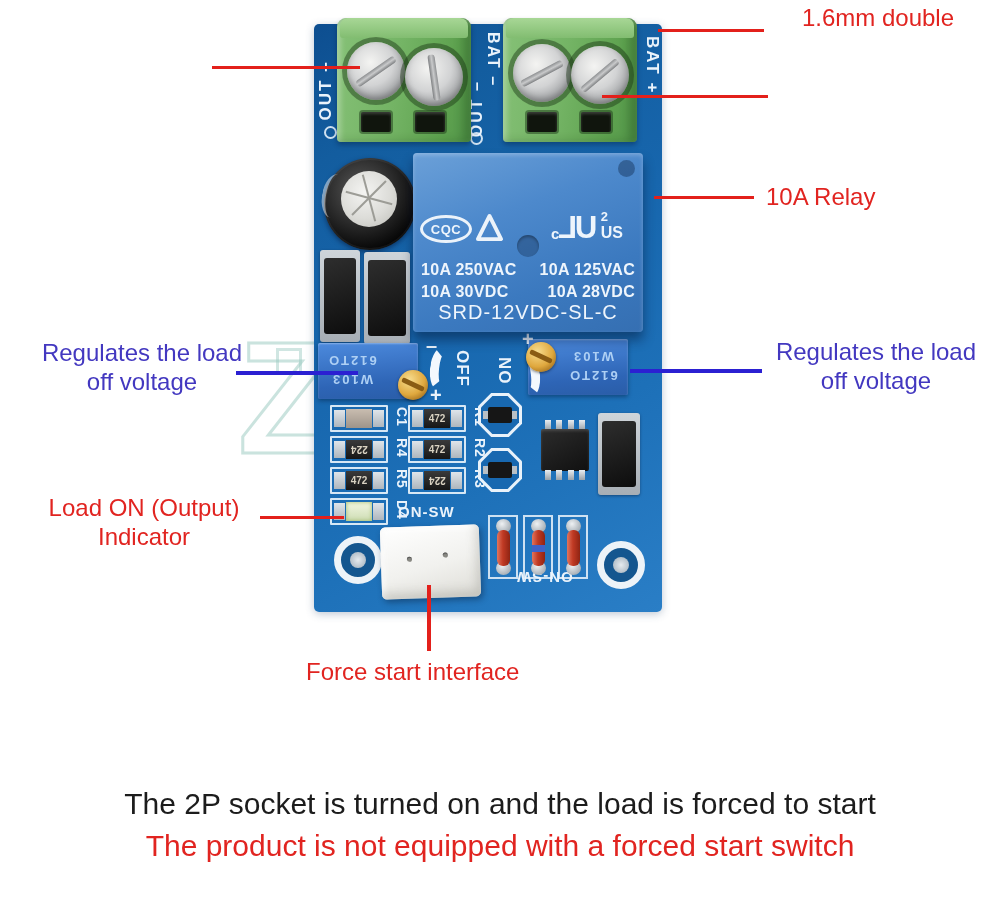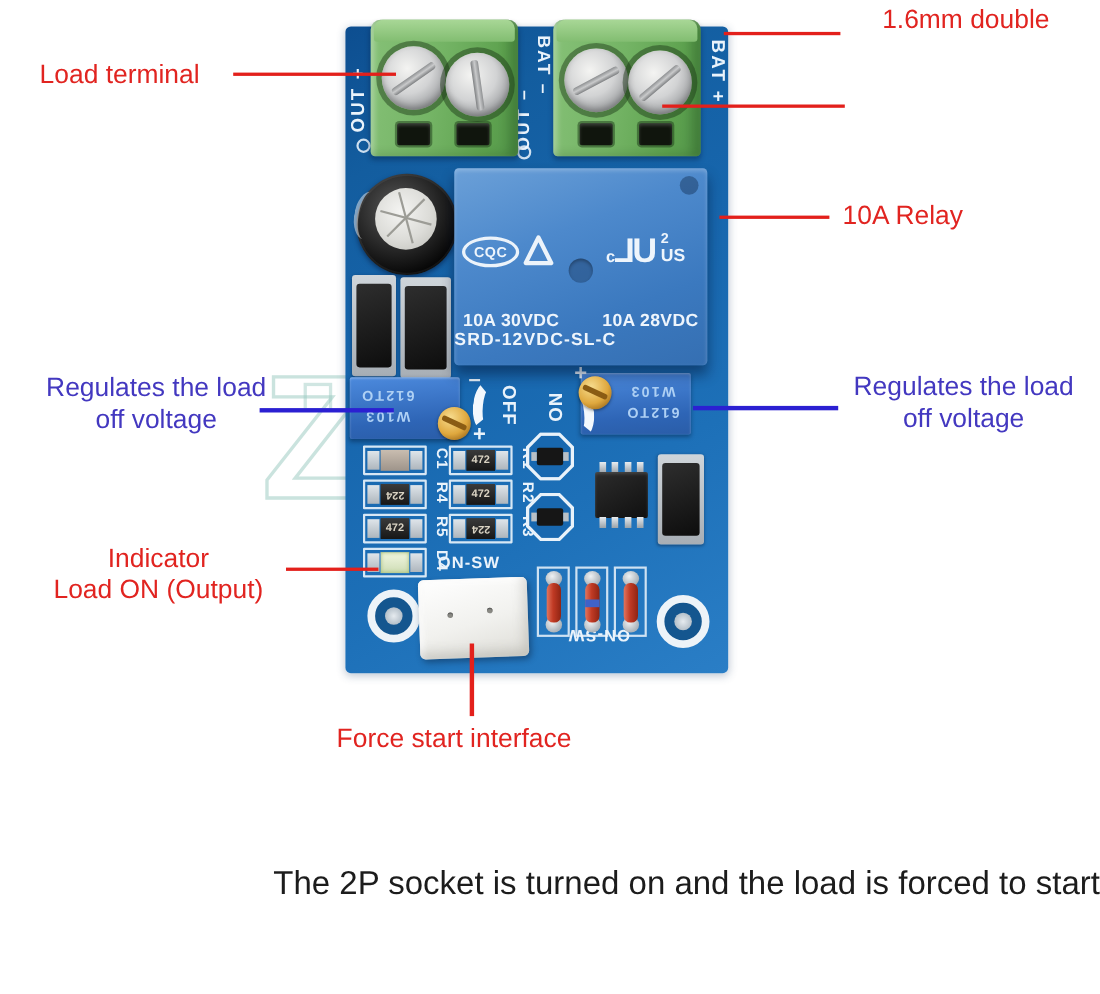--- a/index.html
+++ b/index.html
@@ -67,21 +67,21 @@
   .tri{position:absolute;left:62px;top:60px;width:29px;height:29px;}
   .rdot{position:absolute;left:104px;top:82px;width:22px;height:22px;border-radius:50%;
         background:rgba(25,55,95,.4);box-shadow:inset 0 2px 3px rgba(0,0,0,.3);}
   .ul{position:absolute;left:138px;top:56px;display:flex;align-items:flex-end;}
   .ulc{font-size:15px;font-weight:bold;margin-right:1px;}
   .ulm{font-size:31px;font-weight:800;transform:scaleX(-1);letter-spacing:-2px;line-height:.9;display:inline-block;}
   .ulcol{display:flex;flex-direction:column;align-items:flex-start;margin-left:3px;}
   .ulcol b{font-size:13px;} .ulcol i{font-size:16px;font-style:normal;font-weight:bold;}
   .rrow{position:absolute;left:8px;right:8px;display:flex;justify-content:space-between;
         font-weight:bold;font-size:16px;letter-spacing:.3px;}
-  .rmodel{position:absolute;left:0;right:0;top:148px;text-align:left;font-weight:bold;font-size:16px;letter-spacing:1px;}
+  .rmodel{position:absolute;left:0;right:0;top:148px;text-align:center;font-weight:normal;font-size:20px;letter-spacing:1px;}
 
   
   .pot{position:absolute;width:100px;height:56px;border-radius:2px;
        background:linear-gradient(175deg,#4c8add,#2e65b6 70%,#2a5da8);
        box-shadow:0 2px 4px rgba(0,20,50,.4),inset 0 1px 2px rgba(255,255,255,.35);}
   .pot-txt{position:absolute;text-align:center;font-weight:bold;font-size:13px;letter-spacing:2px;
            color:#aed0f4;line-height:1.45;}
   .gscrew{position:absolute;width:30px;height:30px;border-radius:50%;z-index:3;
           background:radial-gradient(circle at 38% 32%,#f7dc8e,#dfa83e 55%,#a06c1c 85%);
           box-shadow:0 1px 3px rgba(0,0,0,.5);}
@@ -142,21 +142,21 @@
   .ann{position:absolute;font-size:24px;line-height:1.2;color:var(--red);z-index:30;}
   .ann.center{text-align:center;}
   .ann.blue{color:var(--blue);}
   .lead{position:absolute;background:var(--redline);z-index:29;display:block;}
   .lead.blue{background:var(--bline);}
 
   .cap1{position:absolute;left:0;right:40px;top:744px;text-align:center;font-size:30px;z-index:30;}
   .capred{color:var(--red);margin-right:30px;}
   .capblack{color:#1c1c1c;}
   .capline{position:absolute;left:0;right:0;text-align:center;font-size:30px;z-index:30;}
-  .capline.black{color:#1c1c1c;text-align:right;}
+  .capline.black{color:#1c1c1c;}
   .capline.red{color:var(--red);}
 </style>
 </head>
 <body>
 
 <div id="stage">
 
   <div class="wm-z">Z</div>
   <div class="wm-sq"></div>
 
@@ -209,20 +209,24 @@
       </svg>
       <div class="rdot"></div>
       <div class="ul">
         <span class="ulc">c</span>
         <span class="ulm">UL</span>
         <span class="ulcol">
           <b>2</b>
           <i>US</i>
         </span>
       </div>
+      <div class="rrow" style="top:108px;">
+        <span>10A 250VAC</span>
+        <span>10A 125VAC</span>
+      </div>
       <div class="rrow" style="top:130px;">
         <span>10A 30VDC</span>
         <span>10A 28VDC</span>
       </div>
       <div class="rmodel">SRD-12VDC-SL-C</div>
     </div>
 
     <div class="pot" style="left:4px;top:319px;">
       <div class="pot-txt r180" style="left:2px;top:7px;width:64px;">
         <div>W103</div>
@@ -348,21 +352,20 @@
 
     <div class="mhole" style="left:20px;top:512px;"></div>
     <div class="mhole" style="left:283px;top:517px;"></div>
 
     <div class="conn">
       <i class="pin" style="left:26px;top:30px;"></i>
       <i class="pin" style="left:62px;top:27px;"></i>
     </div>
   </div>
 
-  <div class="ann" style="left:36px;top:54px;">Load terminal</div>
   <i class="lead" style="left:212px;top:66px;width:148px;height:3px;"></i>
 
   <div class="ann center" style="left:768px;top:4px;width:220px;">
     <div>1.6mm double</div>
   </div>
   <i class="lead" style="left:658px;top:29px;width:106px;height:3px;"></i>
 
   <i class="lead" style="left:602px;top:95px;width:166px;height:3px;"></i>
 
   <div class="ann" style="left:766px;top:183px;">10A Relay</div>
@@ -374,23 +377,24 @@
   </div>
   <i class="lead blue" style="left:236px;top:371px;width:122px;height:4px;"></i>
 
   <div class="ann blue center" style="left:760px;top:338px;width:232px;">
     <div>Regulates the load</div>
     <div>off voltage</div>
   </div>
   <i class="lead blue" style="left:630px;top:369px;width:132px;height:4px;"></i>
 
   <div class="ann center" style="left:28px;top:494px;width:232px;">
+    <div>Load ON (Output)</div>
     <div>Indicator</div>
-    <div>Load ON (Output)</div>
   </div>
   <i class="lead" style="left:260px;top:516px;width:84px;height:3px;"></i>
 
   <div class="ann" style="left:306px;top:658px;">Force start interface</div>
   <i class="lead" style="left:427px;top:585px;width:4px;height:66px;"></i>
 
   <div class="capline black" style="top:787px;">The 2P socket is turned on and the load is forced to start</div>
+  <div class="capline red" style="top:829px;">The product is not equipped with a forced start switch</div>
 
 </div>
 
 </body></html>

